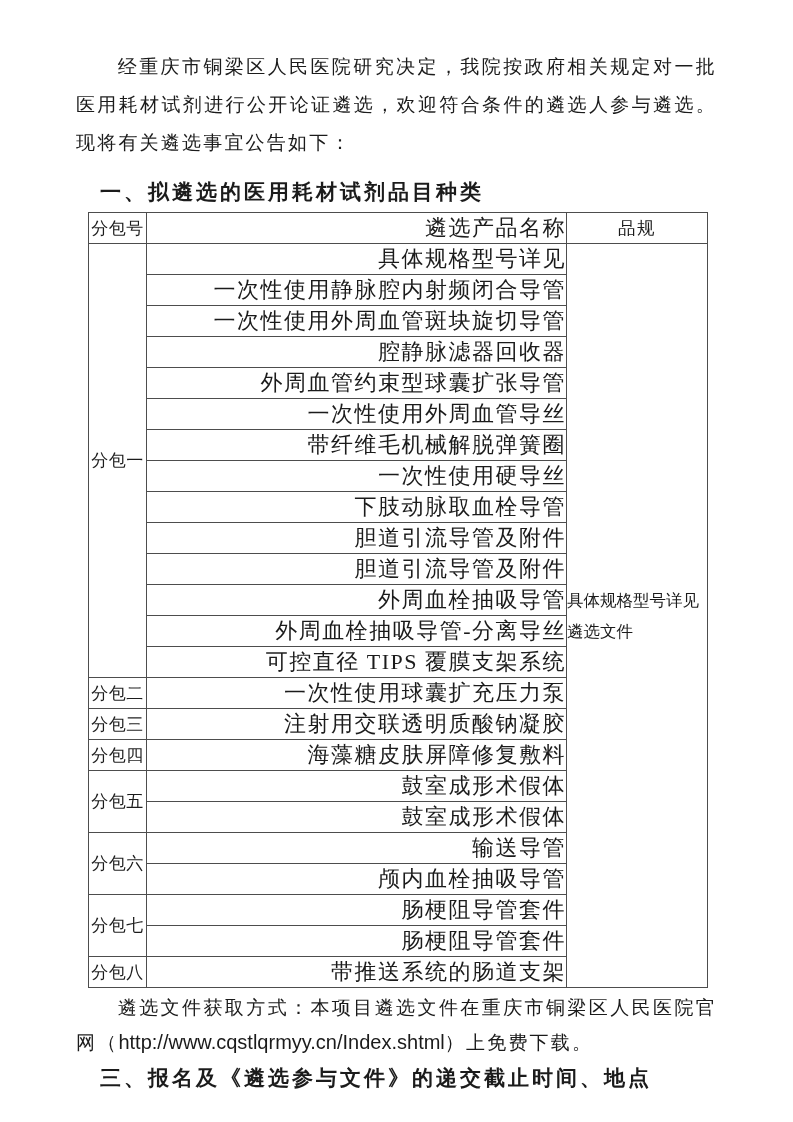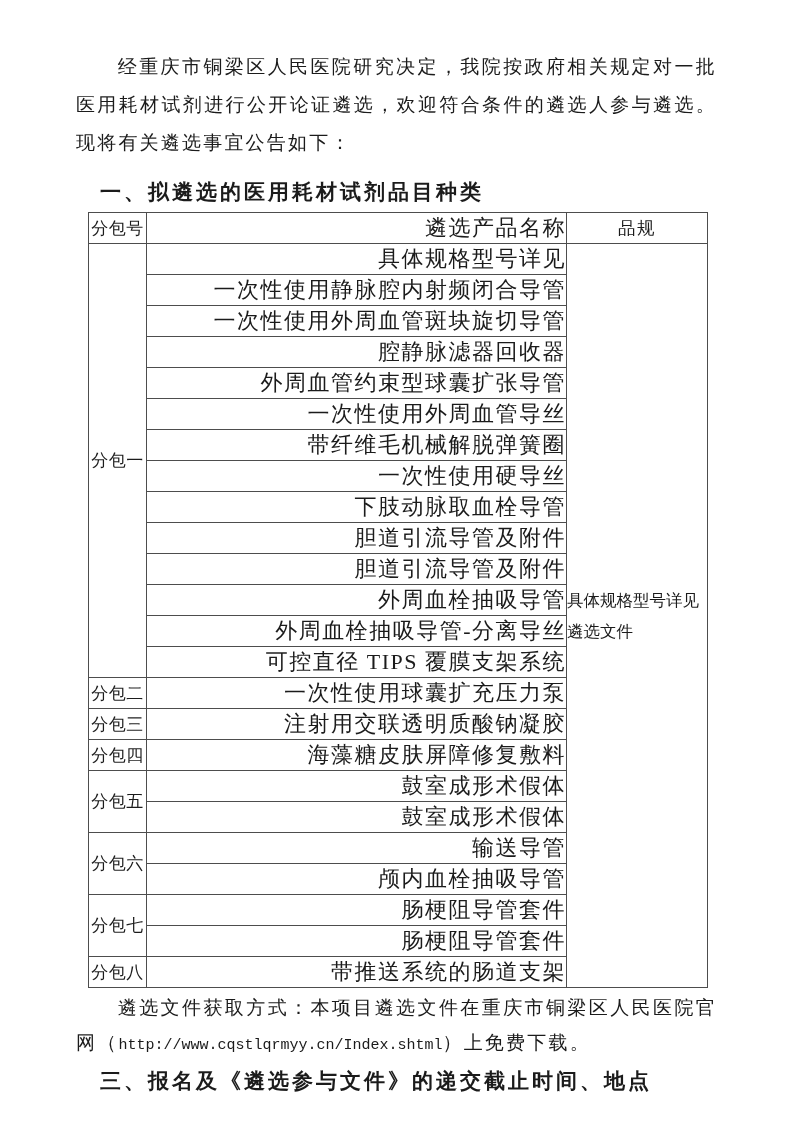--- a/index.html
+++ b/index.html
@@ -82,22 +82,22 @@
   }
   .get-paragraph {
     margin: 2px 0 0 0;
     font-size: 19px;
     line-height: 35px;
     letter-spacing: 2.2px;
     text-align: justify;
     text-indent: 2.2em;
   }
   .url-text {
-    font-family: Liberation Mono, monospace;
-    font-size: 15px;
+    font-family: Liberation Sans, sans-serif;
+    font-size: 20px;
     letter-spacing: 0px;
   }
 </style>
 </head>
 <body>
 
 <div class="page">
 
   <p class="intro">经重庆市铜梁区人民医院研究决定，我院按政府相关规定对一批医用耗材试剂进行公开论证遴选，欢迎符合条件的遴选人参与遴选。现将有关遴选事宜公告如下：</p>
 

